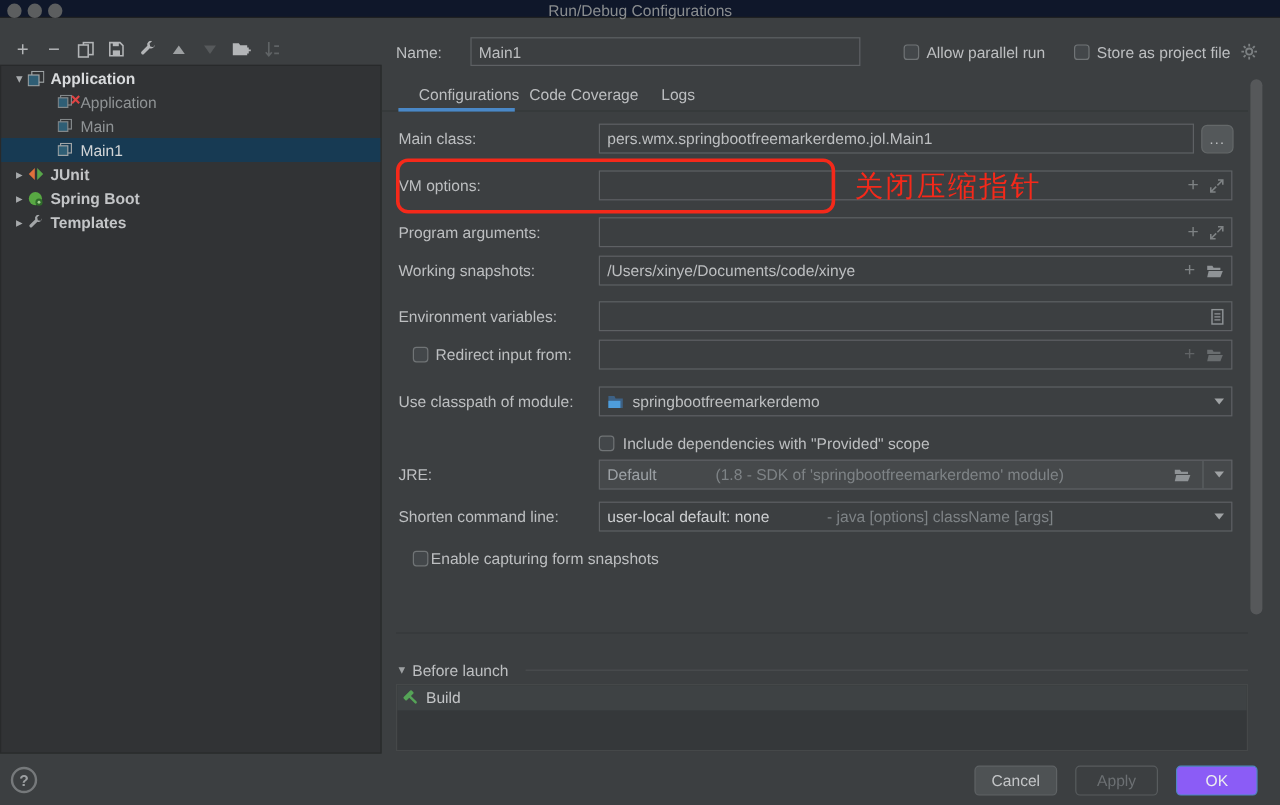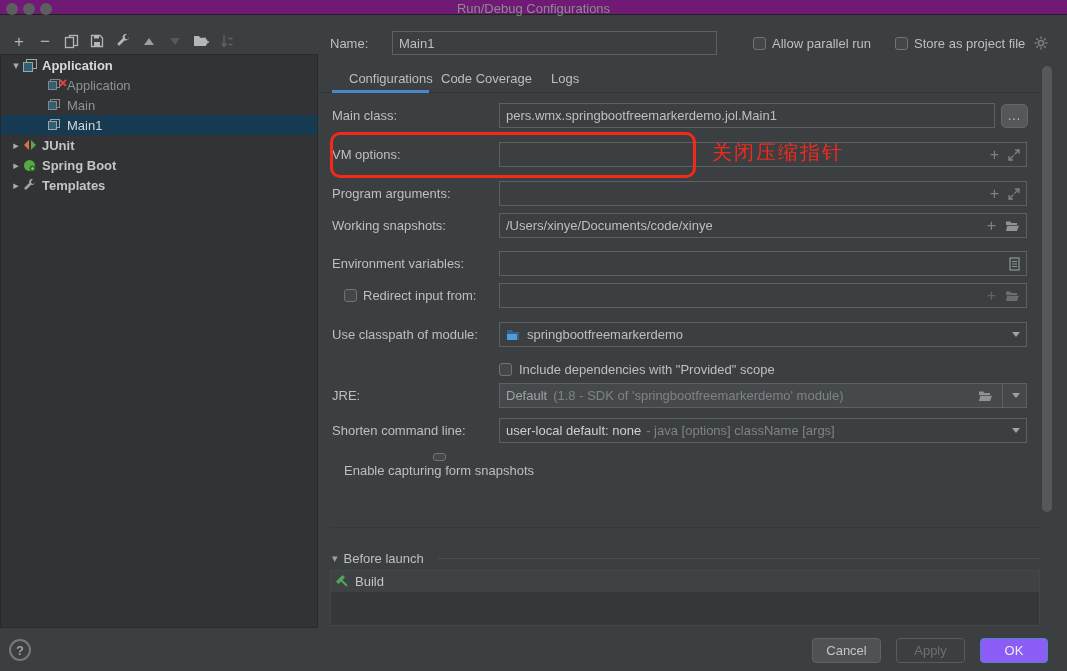--- a/index.html
+++ b/index.html
@@ -1,21 +1,21 @@
 <!DOCTYPE html>
 <html><head>
 <meta charset="utf-8">
 <style>
   * { margin:0; padding:0; box-sizing:border-box; }
   html,body { width:1067px; height:671px; overflow:hidden; background:#3c3f41;
     font-family:"Liberation Sans", sans-serif; font-size:13px; color:#bdbfc1; }
 
   
   .titlebar { position:absolute; left:0; top:0; width:1067px; height:15px;
-    background:#701a75; border-bottom:1px solid #1f2122; }
+    background:#0f172a; border-bottom:1px solid #1f2122; }
   .tl { position:absolute; top:3px; width:12px; height:12px; border-radius:50%;
     background:#5c5e5f; }
   .win-title { position:absolute; top:1px; left:0; width:100%; text-align:center;
     color:#8a8d8f; font-size:13px; }
 
   
   .toolbar { position:absolute; left:6px; top:28px; display:flex; }
   .tb { width:26px; height:26px; display:flex; align-items:center; justify-content:center; }
   .glyph { color:#b3b5b7; font-size:17px; line-height:1; }
   .dim { color:#5f6365; }
@@ -40,30 +40,30 @@
   .lbl { position:absolute; height:25px; display:flex; align-items:center; color:#bdbfc1; }
   .field { position:absolute; height:25px; border:1px solid #5e6164; background:#3c3f41;
     display:flex; align-items:center; padding:0 6px; color:#bdbfc1; }
   .field .spacer { flex:1; }
   .ficons { display:flex; align-items:center; gap:9px; margin-left:auto; }
   .plus { color:#7e8284; font-size:16px; line-height:1; }
   .combo-arrow { width:0; height:0; border-left:4px solid transparent; border-right:4px solid transparent; border-top:5px solid #a0a3a5; }
   .sel-text { font-family:"DejaVu Sans Mono", monospace; font-weight:bold;
     background:#3667d0; color:#ffffff; padding:2px 3px; font-size:13px; }
   .cb { width:13px; height:13px; background:#43474a; border:1px solid #707476; border-radius:3px; display:inline-block; }
-  .detail { color:#7e8386; }
+  .detail { color:#7e8386;margin-left:43px; }
 
   .tab { position:absolute; top:71px; color:#bcbec0; }
   .tab-underline { position:absolute; background:#4a88c7; }
   .tab-base { position:absolute; background:#343739; }
 
   .redbox { position:absolute; left:330px; top:132px; width:366px; height:46px;
     border:3px solid #f5291a; border-radius:10px; pointer-events:none; }
   .annotation { position:absolute; left:712px; top:139px; color:#f5291a;
-    font-size:20px; letter-spacing:2px; font-weight:500; }
+    font-size:24px; letter-spacing:2px; font-weight:500; }
 
   .browse-btn { position:absolute; left:1001px; top:104px; width:27px; height:24px;
     background:#54585a; border:1px solid #646869; border-radius:5px;
     color:#c0c2c4; display:flex; align-items:center; justify-content:center; font-size:12px; letter-spacing:1px; }
 
   .hline { position:absolute; height:1px; background:#4b4e50; }
 
   .build-panel { position:absolute; left:330px; top:570px; width:710px; height:56px;
     background:#35383a; border:1px solid #454849; }
   .build-row { height:21px; background:#3e4244; display:flex; align-items:center; padding-left:4px; }
@@ -336,21 +336,21 @@
 
 <div class="lbl" style="left:332px; top:418px;">Shorten command line:</div>
 <div class="field" style="left:499px; top:418px; width:528px; gap:5px;">
   <span style="color:#cdcfd1;">user-local default: none</span>
   <span class="detail">- java [options] className [args]</span>
   <span class="ficons">
       <span class="combo-arrow"></span>
     </span>
 </div>
 
-<div class="lbl" style="left:344px; top:453px; gap:2px;flex-direction:column;">
+<div class="lbl" style="left:344px; top:453px; gap:2px;">
   <span class="cb"></span>
   <span>Enable capturing form snapshots</span>
 </div>
 
 <div class="hline" style="left:330px; top:527px; width:710px; background:#35383a;"></div>
 
 <div class="lbl" style="left:332px; top:546px; gap:6px;">
   <span style="color:#9da0a2; font-size:11px;">▾</span>
   <span>Before launch</span>
 </div>

